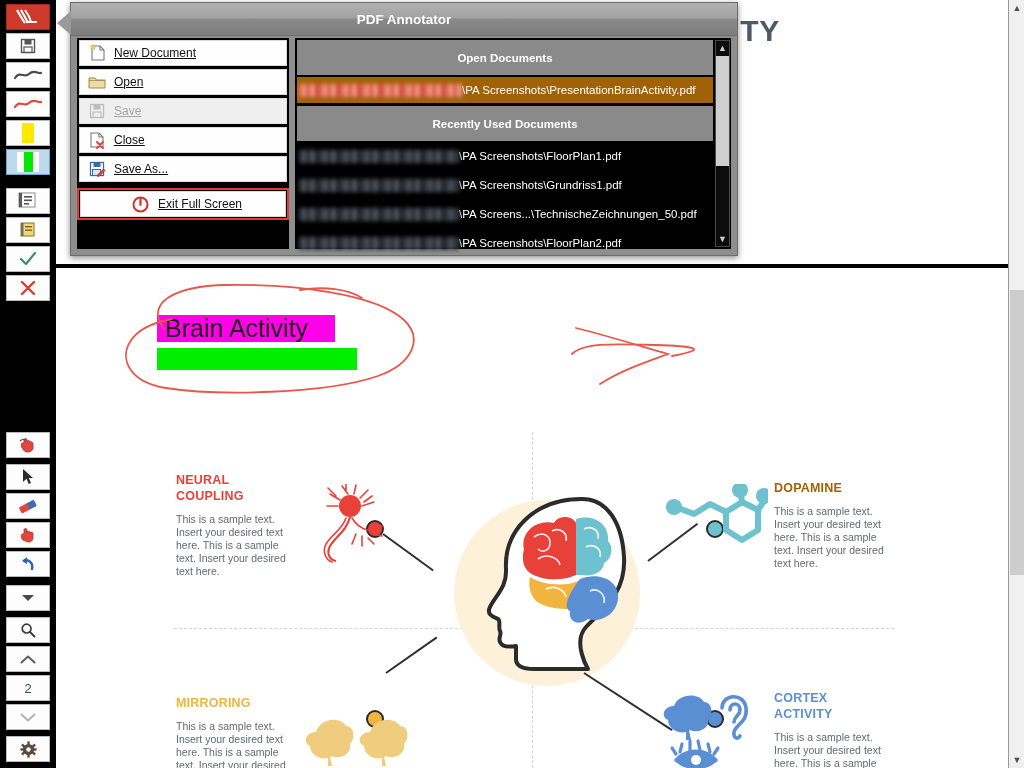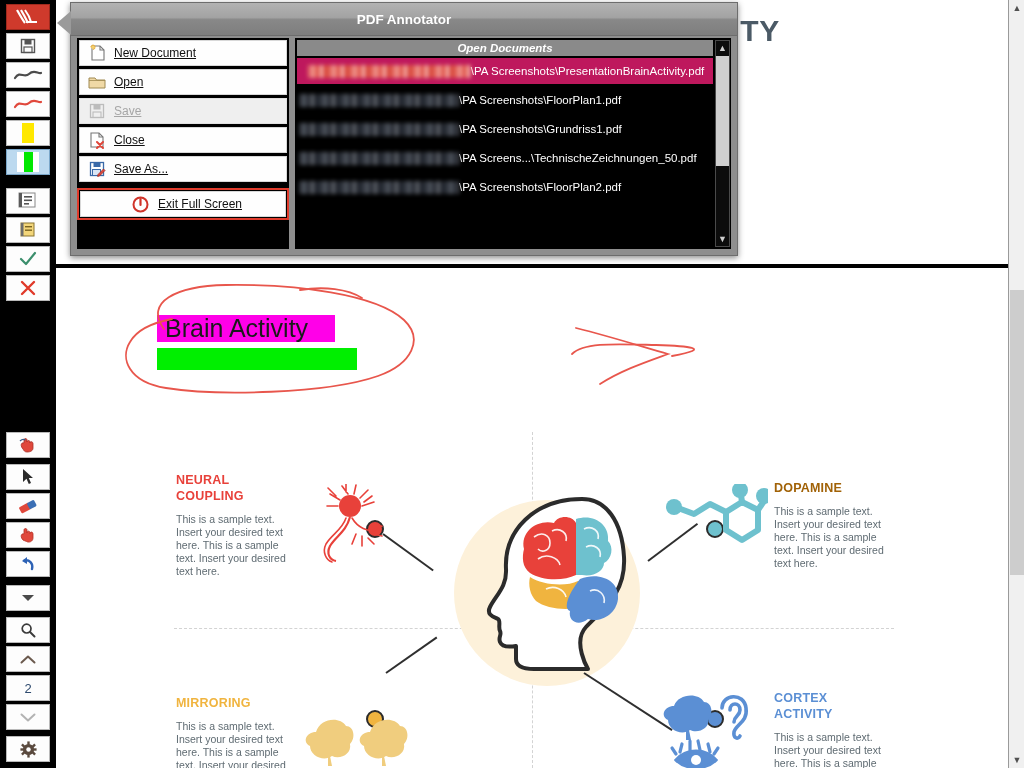--- a/index.html
+++ b/index.html
@@ -131,28 +131,28 @@
     display: flex; align-items: center; justify-content: center;
   }
   .menu-item .mi-label u { text-decoration: underline; }
   .menu-item.no-icon .mi-label { margin-left: 34px; }
   #exit-wrap { border: 2px solid #e03b2c; margin: 6px 0 0 0; padding: 1px; }
   #exit-wrap .menu-item { margin: 0; justify-content: center; }
 
   #menu-right { flex: 1; background: #000; position: relative; }
   #doclist { position: absolute; left: 2px; top: 2px; right: 18px; bottom: 2px; }
   .list-header {
-    height: 16px; background: #8a8a8a; color: #fff; font-size: 11.5px; font-weight: bold;
-    display: flex; align-items: center; justify-content: center; margin-bottom: 2px; font-style: italic;
+    height: 35px; background: #8a8a8a; color: #fff; font-size: 11.5px; font-weight: bold;
+    display: flex; align-items: center; justify-content: center; margin-bottom: 2px;
   }
   .doc-row {
     height: 26px; display: flex; align-items: center;
     color: #fff; font-size: 11.5px; padding-left: 2px; margin-bottom: 3px;
   }
-  .doc-row.active { background: #be185d; justify-content: center; }
+  .doc-row.active { background: #a16207; }
   .blur-path {
     height: 13px; margin-right: 0px;
     filter: blur(2.2px);
     background:
       repeating-linear-gradient(90deg,#3a3f48 0 4px,#585e68 4px 7px,#2c3038 7px 12px,#6b6f77 12px 15px,#242830 15px 21px);
     opacity: .95;
   }
   .doc-row.active .blur-path {
     background:
       repeating-linear-gradient(90deg,#e9776a 0 4px,#f5a79d 4px 7px,#e2594a 7px 12px,#fbc6bf 12px 15px,#da4d3d 15px 21px);
@@ -540,20 +540,21 @@
 
       <div id="menu-right">
         <div id="doclist">
           <div class="list-header">Open Documents</div>
 
           <div class="doc-row active">
             <span class="blur-path" style="width:163px;"></span>
             <span>\PA Screenshots\PresentationBrainActivity.pdf</span>
           </div>
 
+          <div class="list-header">Recently Used Documents</div>
 
           <div class="doc-row">
             <span class="blur-path" style="width:160px;"></span>
             <span>\PA Screenshots\FloorPlan1.pdf</span>
           </div>
           <div class="doc-row">
             <span class="blur-path" style="width:160px;"></span>
             <span>\PA Screenshots\Grundriss1.pdf</span>
           </div>
           <div class="doc-row">

